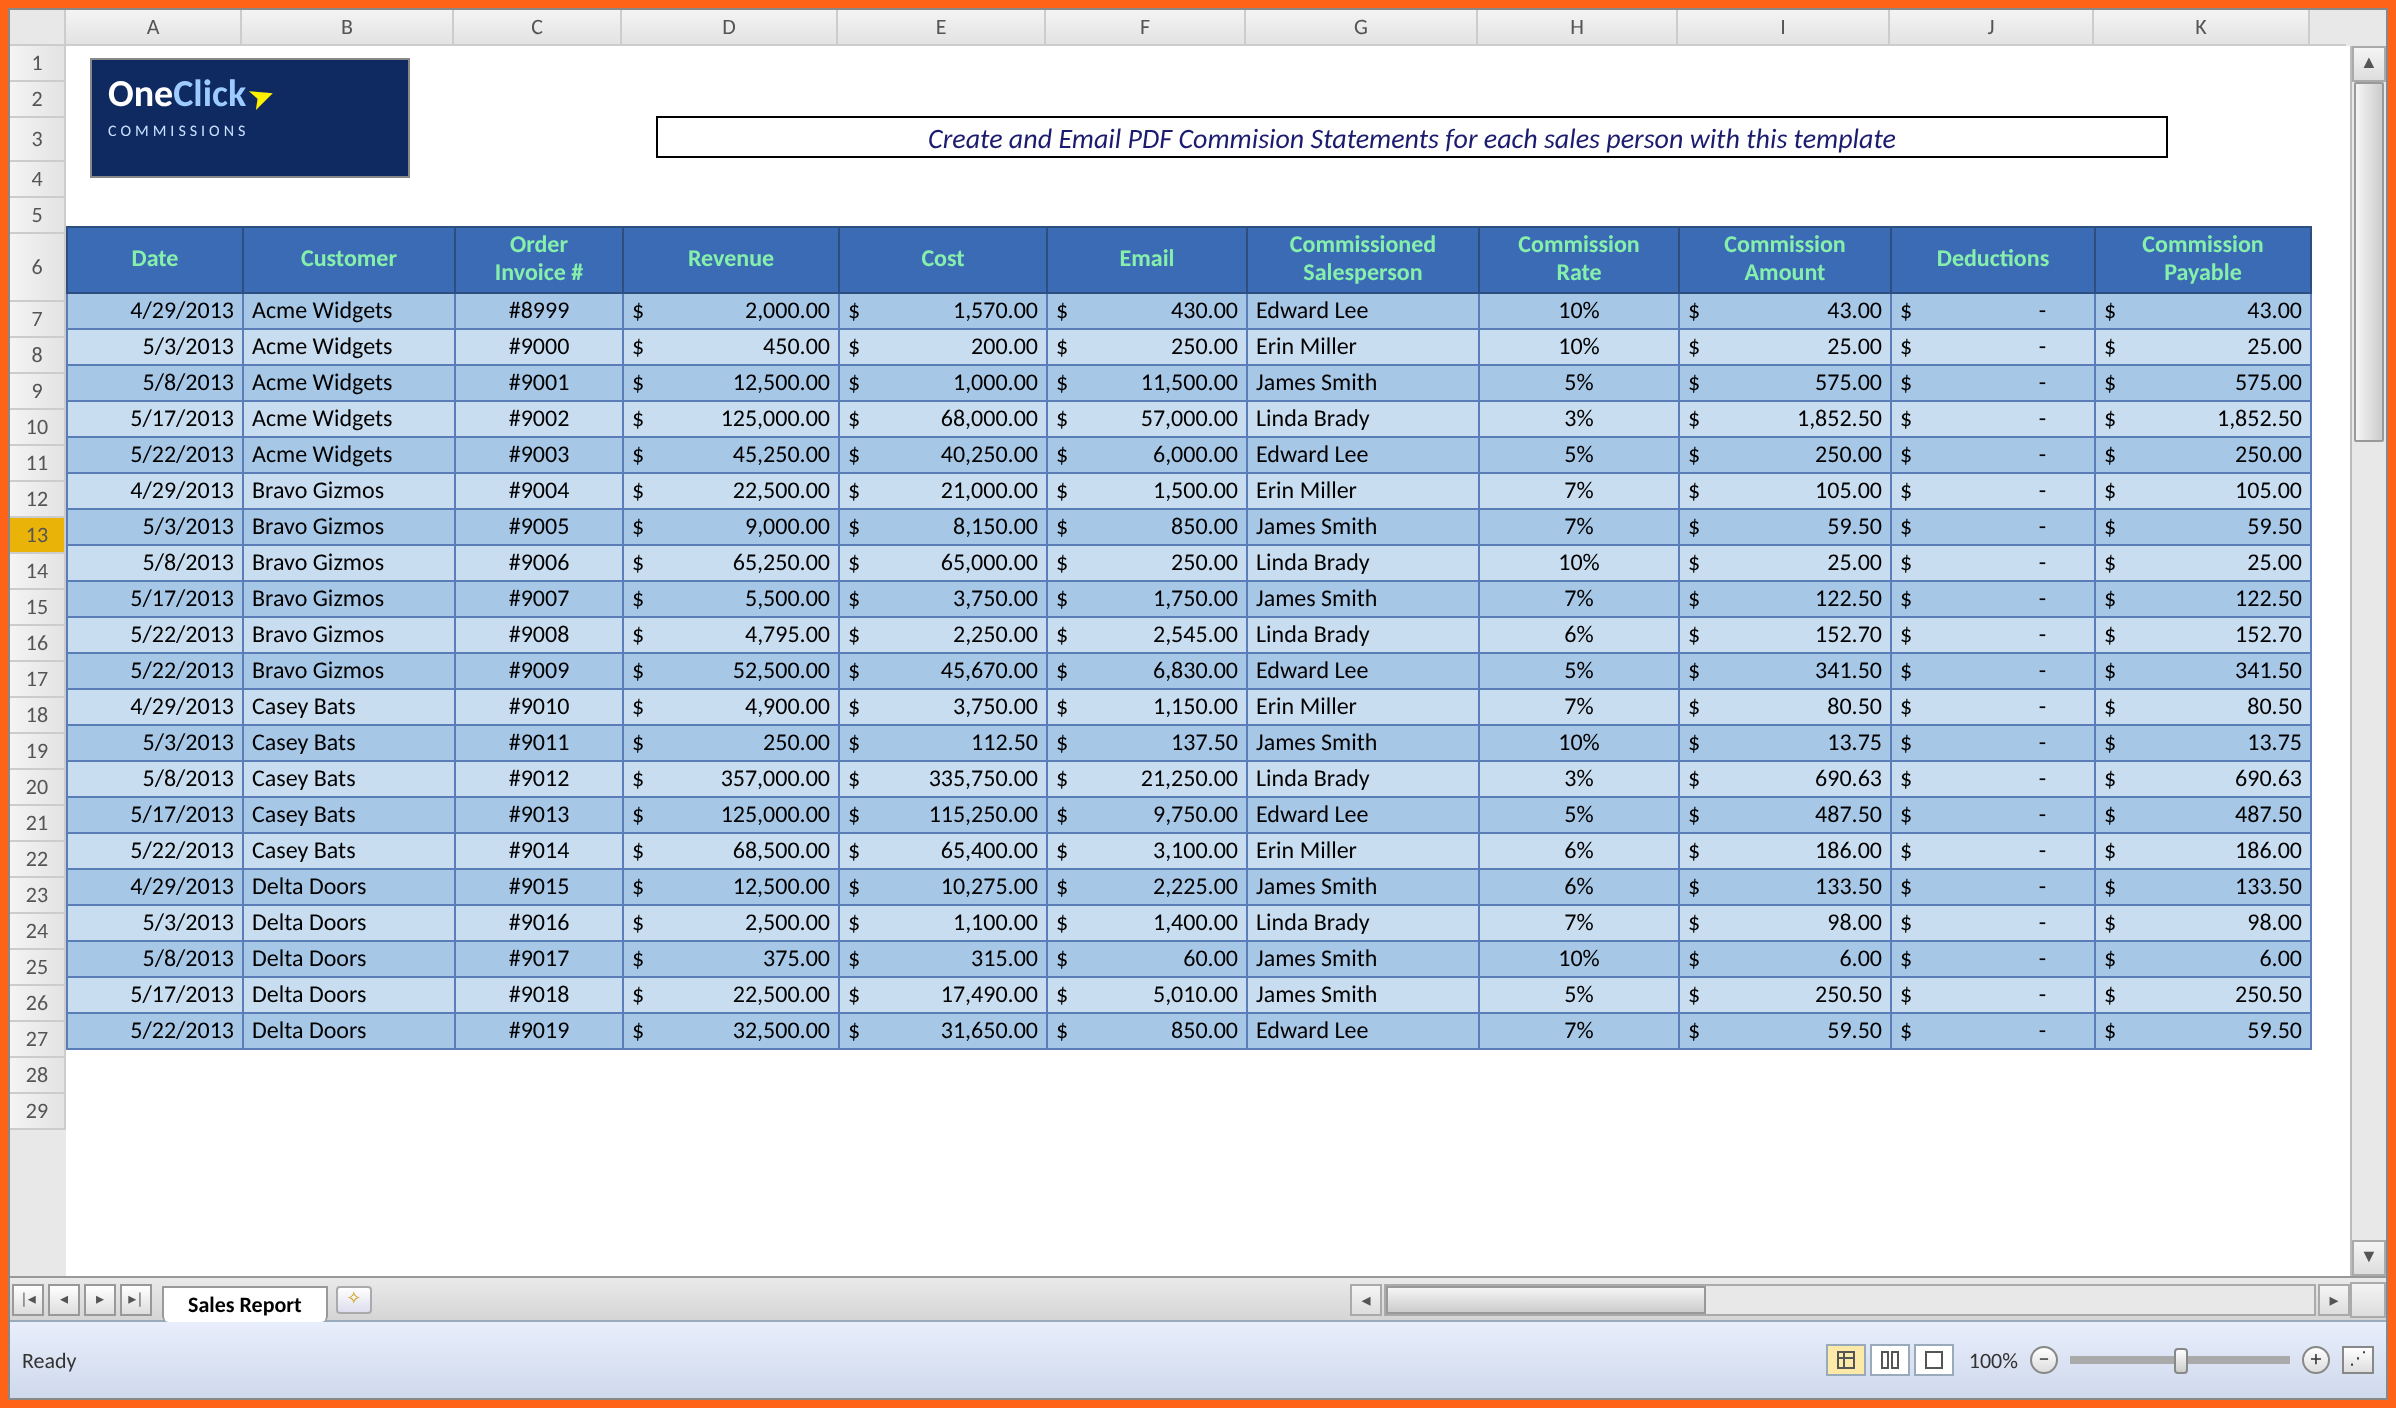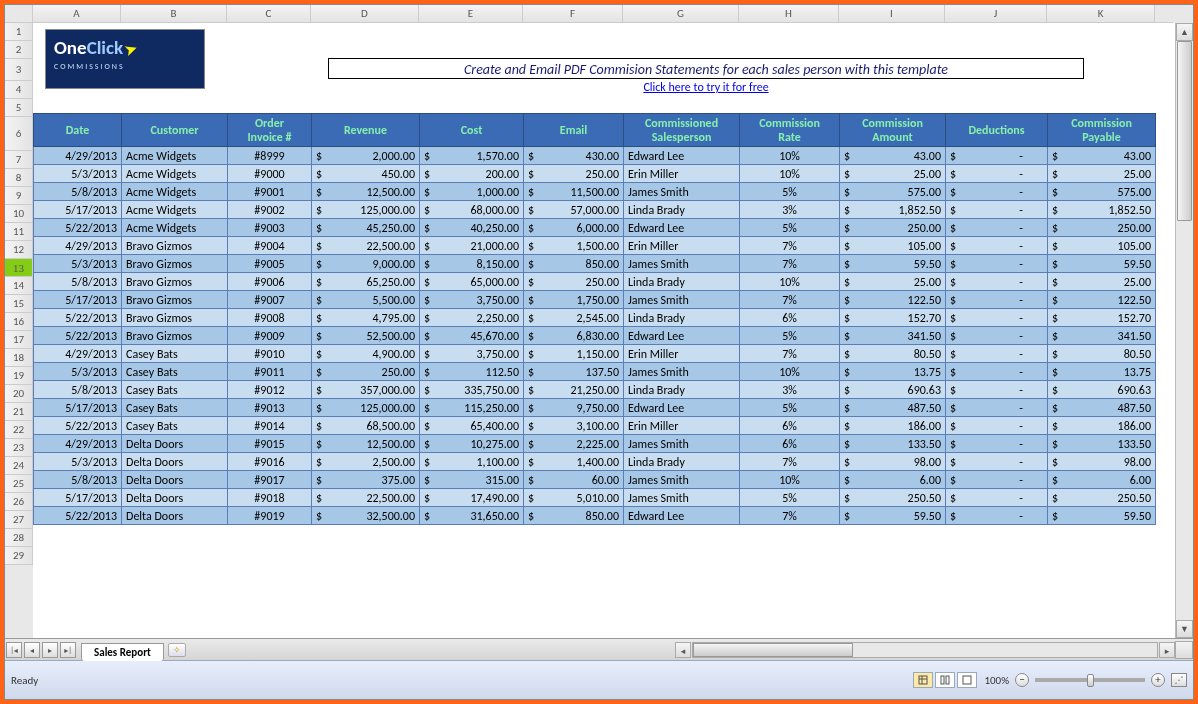--- a/index.html
+++ b/index.html
@@ -55,21 +55,21 @@
   }
   .rownum {
     height:18px;
     border-bottom:1px solid #ccc;
     border-right:1px solid #ccc;
     text-align:center;
     line-height:18px;
     background: linear-gradient(to right,#f4f4f4,#e3e3e3);
   }
   .rownum.tall { height:34px; line-height:34px; }
-  .rownum.sel { background:#84cc16;font-family:Liberation Serif, serif; }
+  .rownum.sel { background:#eab308; }
   .grid-cells {
     flex:1;
     position:relative;
     background:#fff;
   }
   .logo-area {
     position:absolute;
     left:12px; top:6px;
     width:160px; height:60px;
     background:#0f2a61;
@@ -243,21 +243,20 @@
       </div>
 
     <div class="grid-cells">
 
       <div class="logo-area">
         <div class="big"><span>One</span><span class="click">Click</span><span class="cursor">➤</span></div>
         <div class="sub">COMMISSIONS</div>
       </div>
 
       <div class="banner-text">Create and Email PDF Commision Statements for each sales person with this template</div>
-      <div class="try-link">Click here to try it for free</div>
 
       <table class="data-table">
         <thead>
             <tr id="thead-row">
               <th class="cA" style="width: 88px;">Date</th>
               <th class="cB" style="width: 106px;">Customer</th>
               <th class="cC" style="width: 84px;">Order<br>Invoice #</th>
               <th class="cD" style="width: 108px;">Revenue</th>
               <th class="cE" style="width: 104px;">Cost</th>
               <th class="cF" style="width: 100px;">Email</th>

